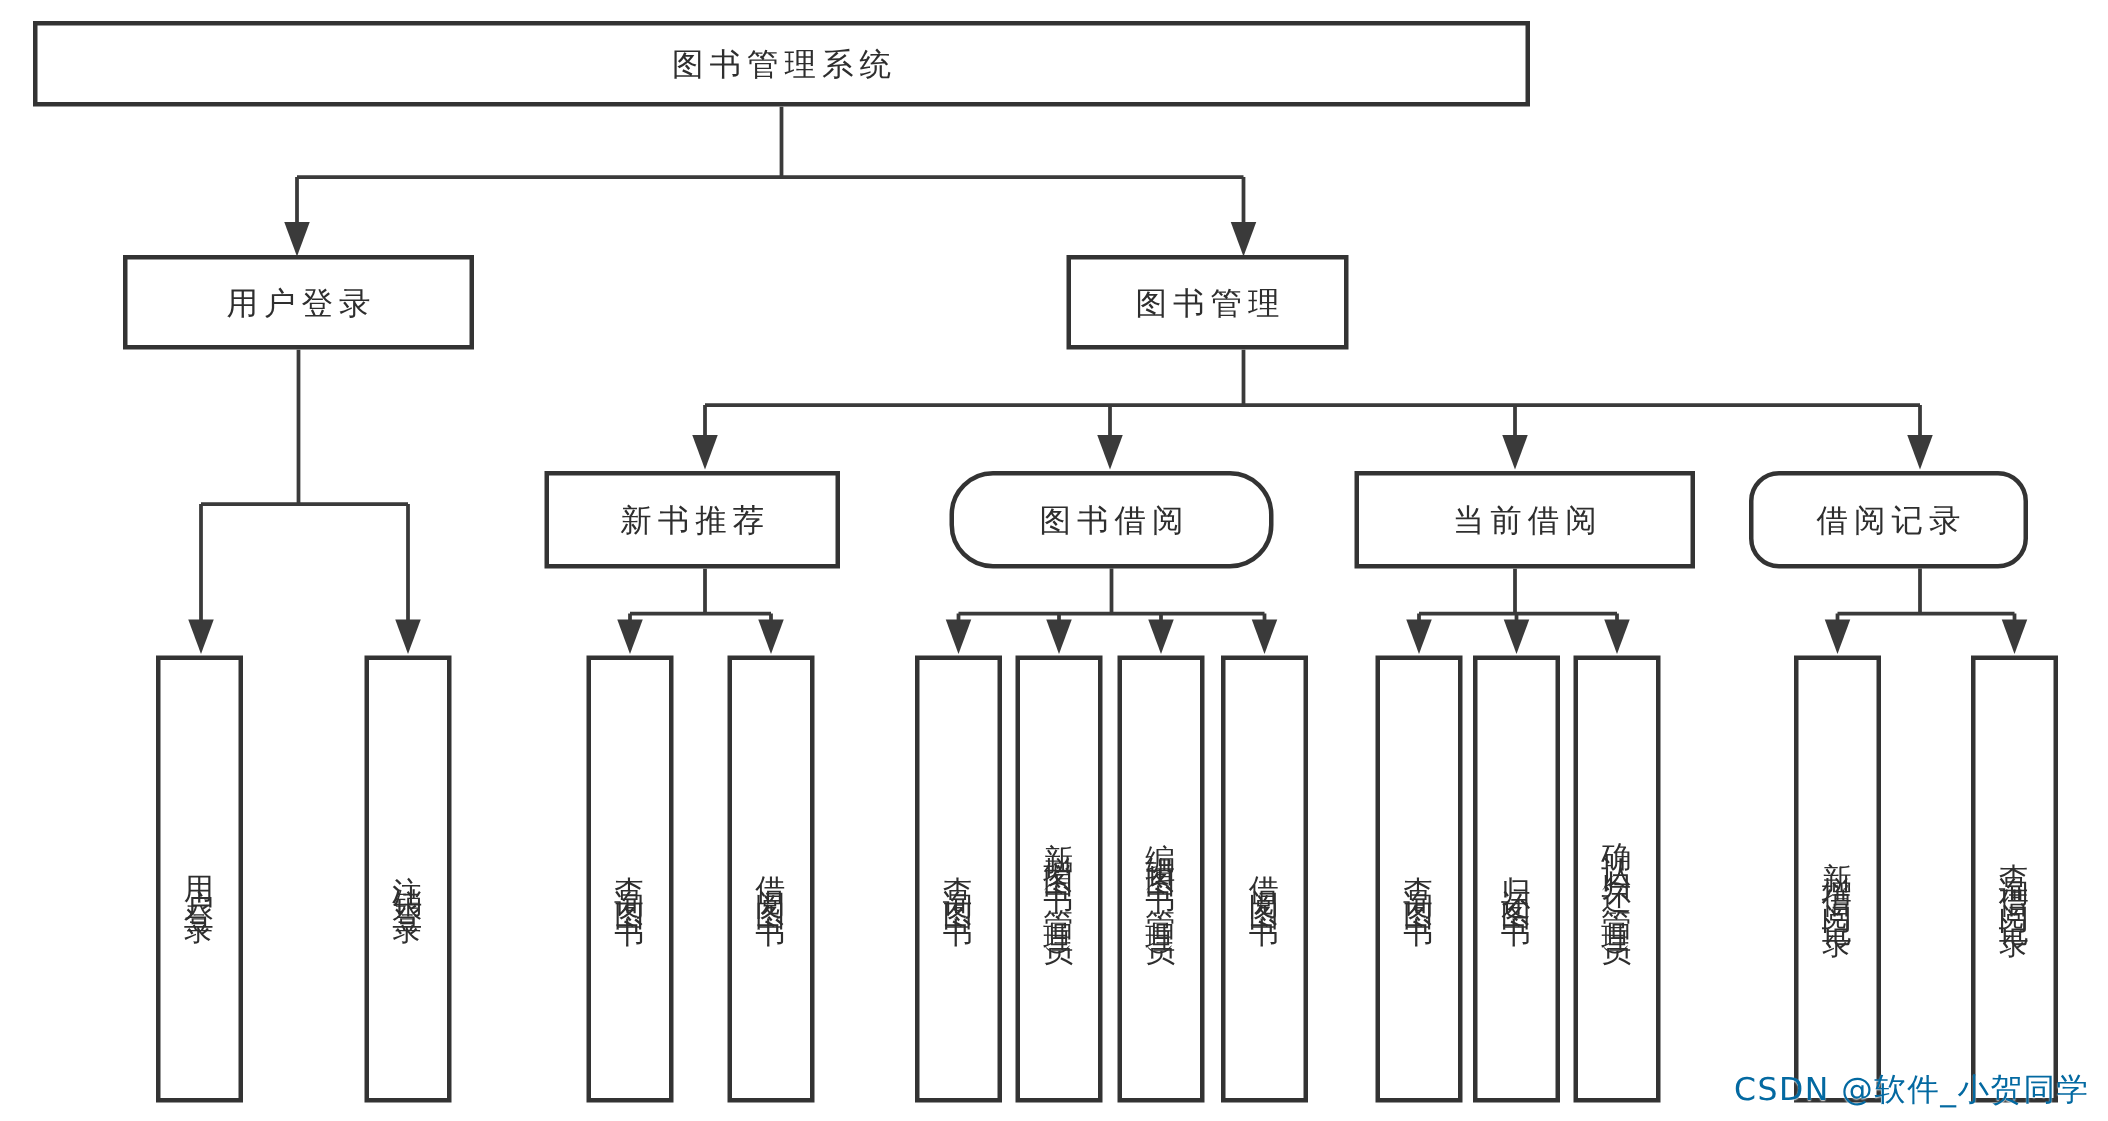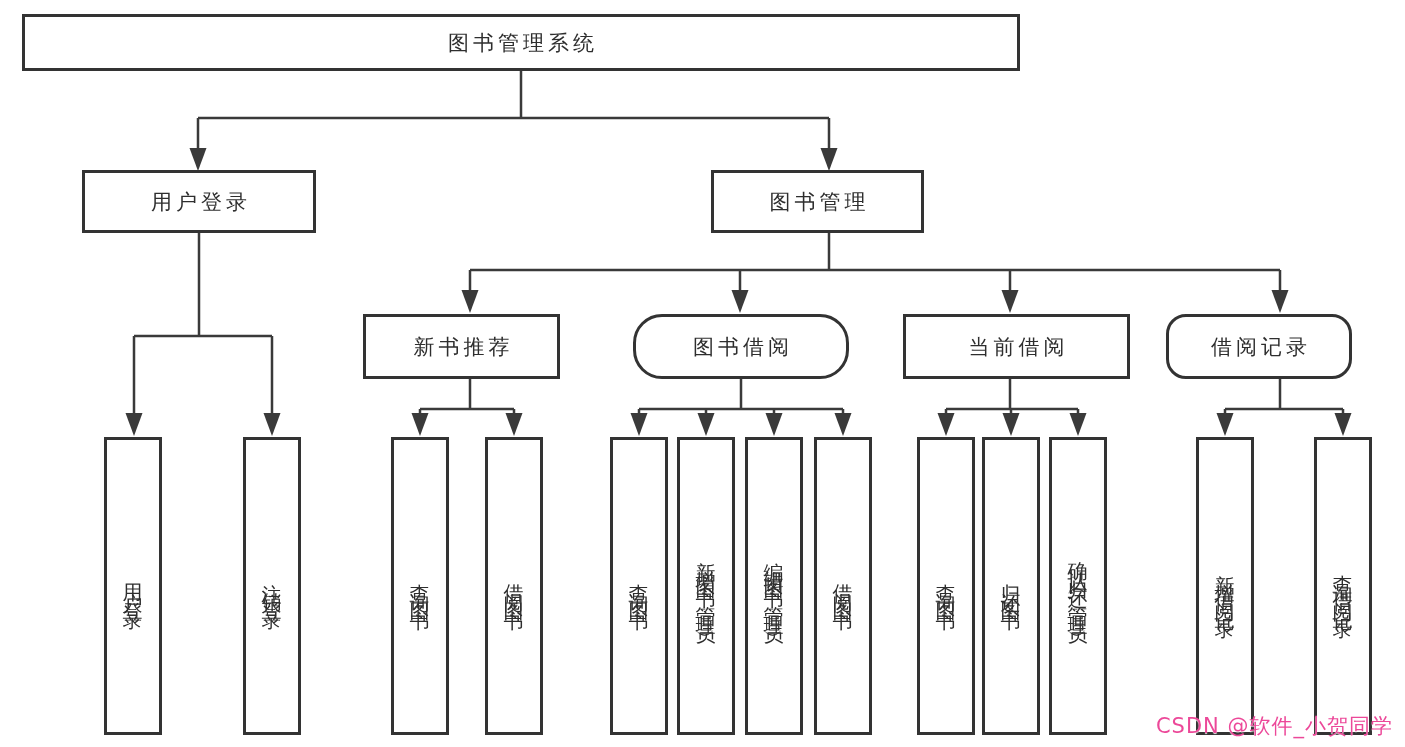--- a/index.html
+++ b/index.html
@@ -28,21 +28,21 @@
     color: #2e2e2e;
   }
   .hbox {
     font-size: 21px;
     letter-spacing: 4px;
     text-indent: 4px;
     white-space: nowrap;
   }
   .root-box   { left: 22px;  top: 14px;  width: 998px; height: 57px; }
   .l2-a       { left: 82px;  top: 170px; width: 234px; height: 63px; }
-  .l2-b       { left: 711px; top: 170px; width: 213px; height: 63px; }
+  .l2-b       { left: 711px; top: 170px; width: 188px; height: 63px; }
   .l3-a       { left: 363px; top: 314px; width: 197px; height: 65px; }
   .l3-b       { left: 633px; top: 314px; width: 216px; height: 65px; border-radius: 29px; }
   .l3-c       { left: 903px; top: 314px; width: 227px; height: 65px; }
   .l3-d       { left: 1166px;top: 314px; width: 186px; height: 65px; border-radius: 20px; }
   .vbox {
     top: 437px;
     width: 58px;
     height: 298px;
   }
   .vbox .vtext {
@@ -60,21 +60,21 @@
   .leaf-7  { left: 745px;  } .leaf-8  { left: 814px;  }
   .leaf-9  { left: 917px;  } .leaf-10 { left: 982px;  }
   .leaf-11 { left: 1049px; } .leaf-12 { left: 1196px; }
   .leaf-13 { left: 1314px; }
   .watermark {
     position: absolute;
     right: 12px;
     bottom: 7px;
     font-size: 21px;
     letter-spacing: 1px;
-    color: #ec4899;
+    color: #0369a1;
     text-shadow: 0 1px 1px rgba(255,255,255,0.9);
     white-space: nowrap;
   }
 </style>
 </head>
 <body>
 
 <div class="canvas">
 
   <svg class="connector-layer" width="1405" height="747" viewBox="0 0 1405 747" xmlns="http://www.w3.org/2000/svg">

